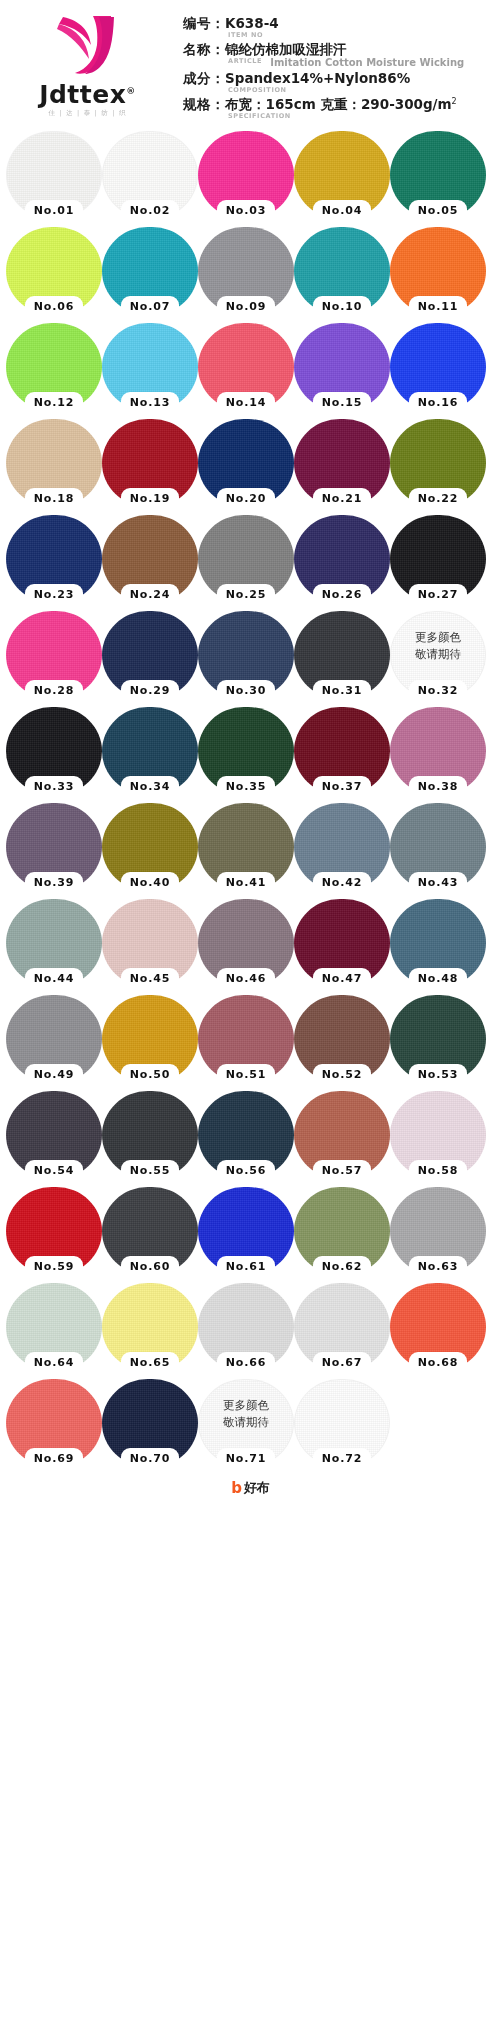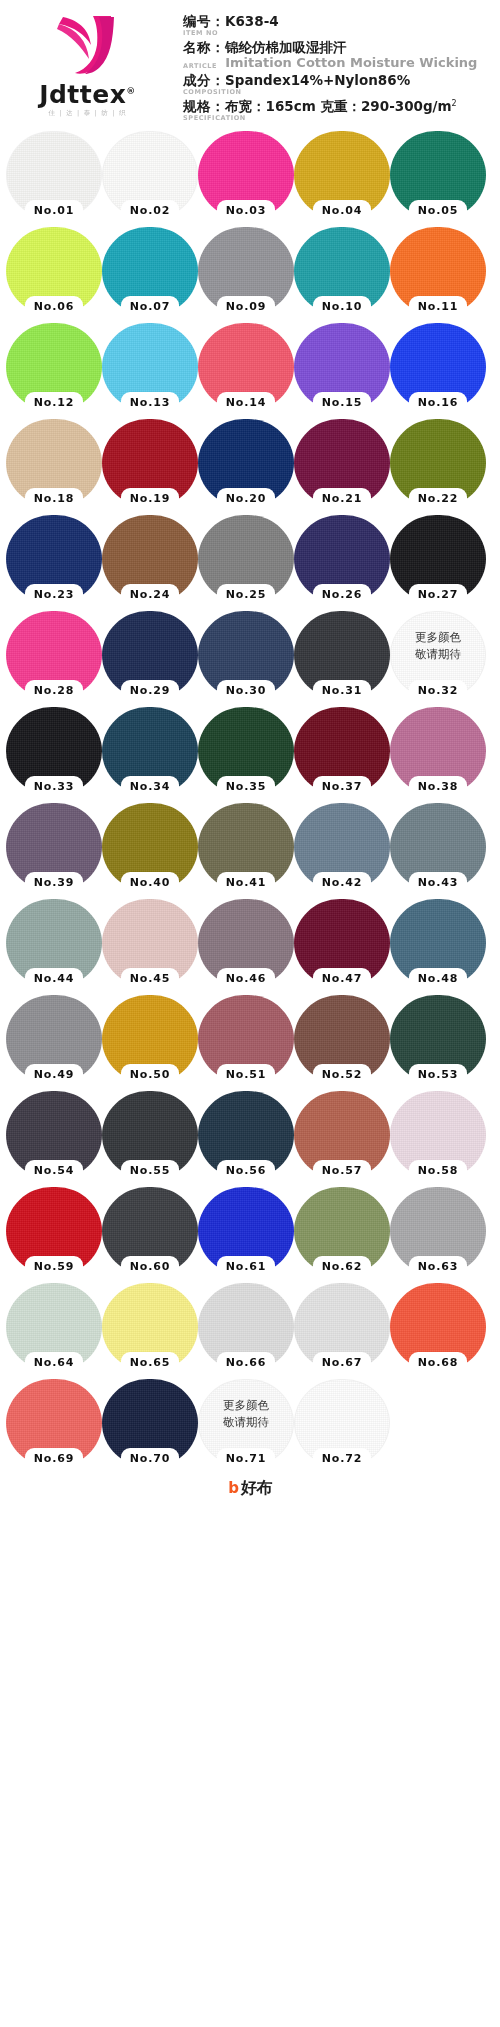--- a/index.html
+++ b/index.html
@@ -71,35 +71,36 @@
     font-size: 13.5px;
     color: #1d1d1d;
     font-family: "DejaVu Sans", sans-serif;
     line-height: 1.25;
     white-space: nowrap;
   }
   .spec-main .lbl { font-weight: 600; letter-spacing: 0.5px; }
   .spec-main .val { font-weight: 600; }
   .spec-sub-line {
     display: flex;
-    align-items: flex-end;
+    align-items: flex-start;
     gap: 8px;
     margin-top: -1px;
     margin-bottom: 2px;
+    margin-left: 45px;
   }
   .spec-sub {
     font-size: 6.5px;
     color: #b5b5b5;
     letter-spacing: 0.6px;
     font-family: "DejaVu Sans", sans-serif;
     font-weight: bold;
     text-transform: uppercase;
   }
   .spec-sub-en {
-    font-size: 13px;
+    font-size: 10px;
     color: #9e9e9e;
     font-weight: bold;
     font-family: "DejaVu Sans", sans-serif;
   }
   .sup { font-size: 8px; vertical-align: super; }
 
   
   .grid {
     width: 416px;
     padding: 2px 6px 0 6px;
@@ -181,21 +182,21 @@
     gap: 2px;
   }
   .footer-logo {
     font-family: "DejaVu Sans", sans-serif;
     font-weight: bold;
     font-size: 15px;
     color: #f4591f;
     line-height: 1;
   }
   .footer-text {
-    font-size: 16px;
+    font-size: 13px;
     font-weight: bold;
     color: #1f1f1f;
     font-family: Liberation Mono, monospace;
     letter-spacing: -0.5px;
     text-align: center;
   }
 </style>
 </head>
 <body>
 

